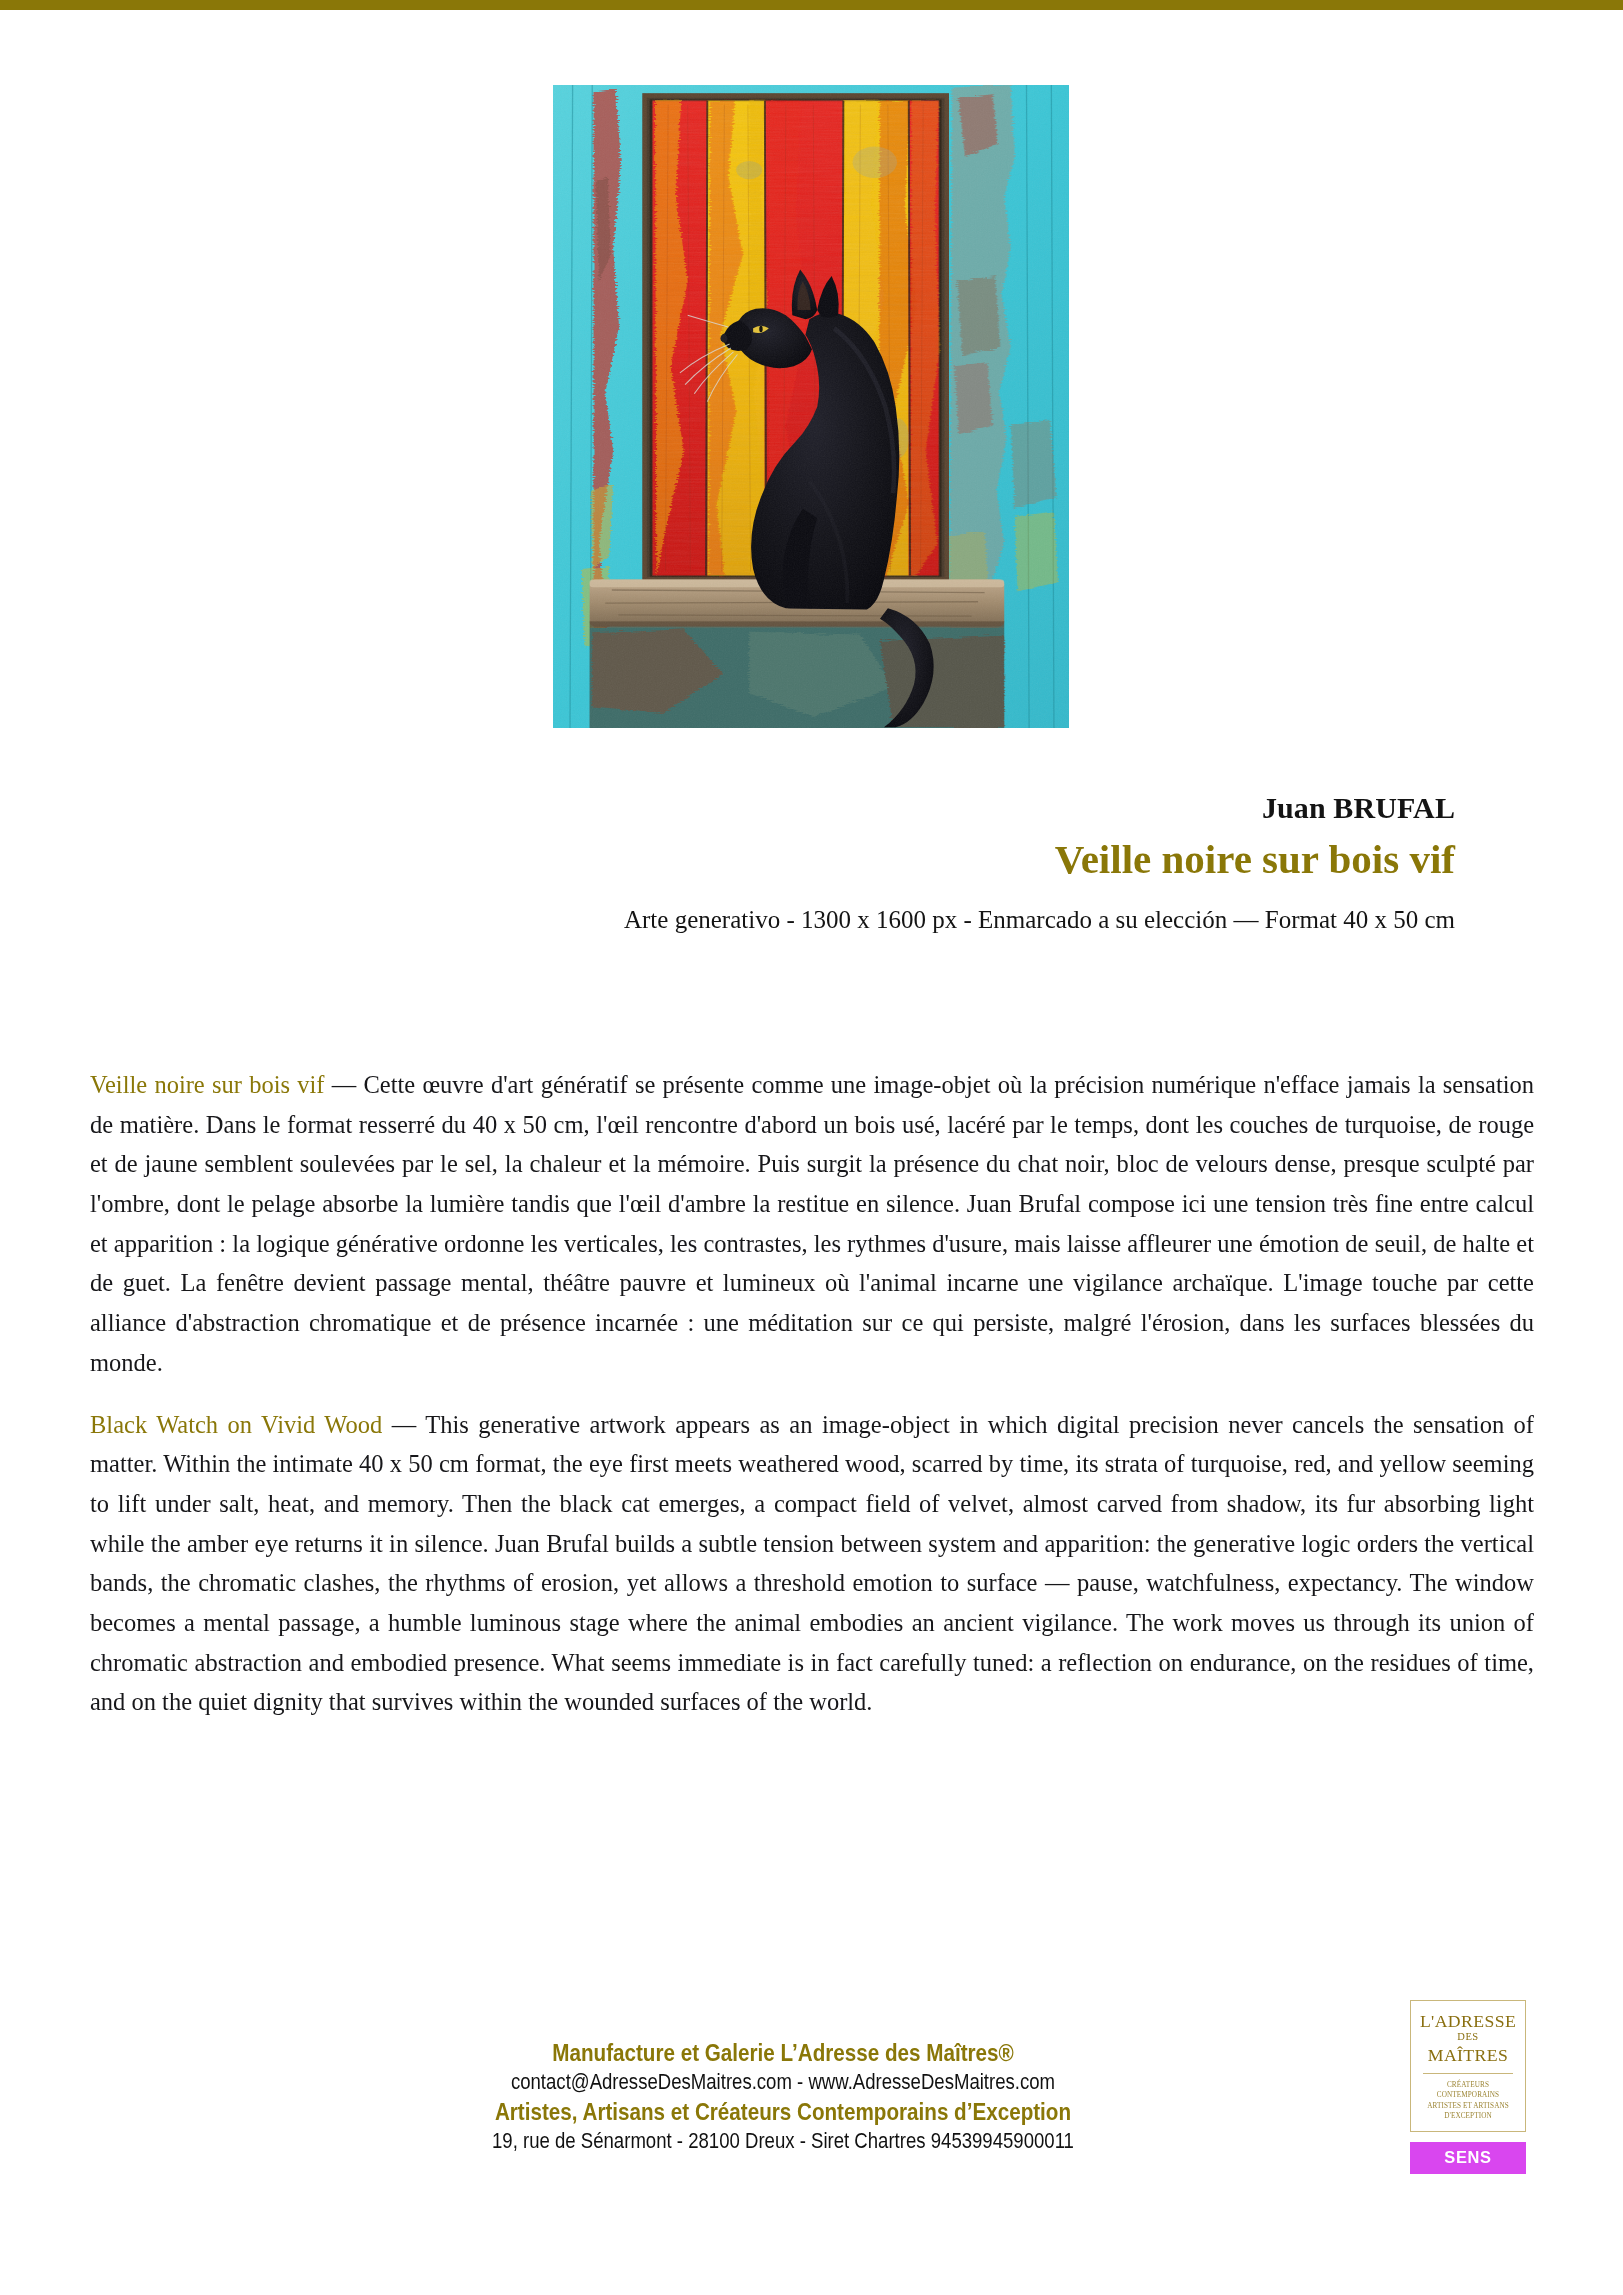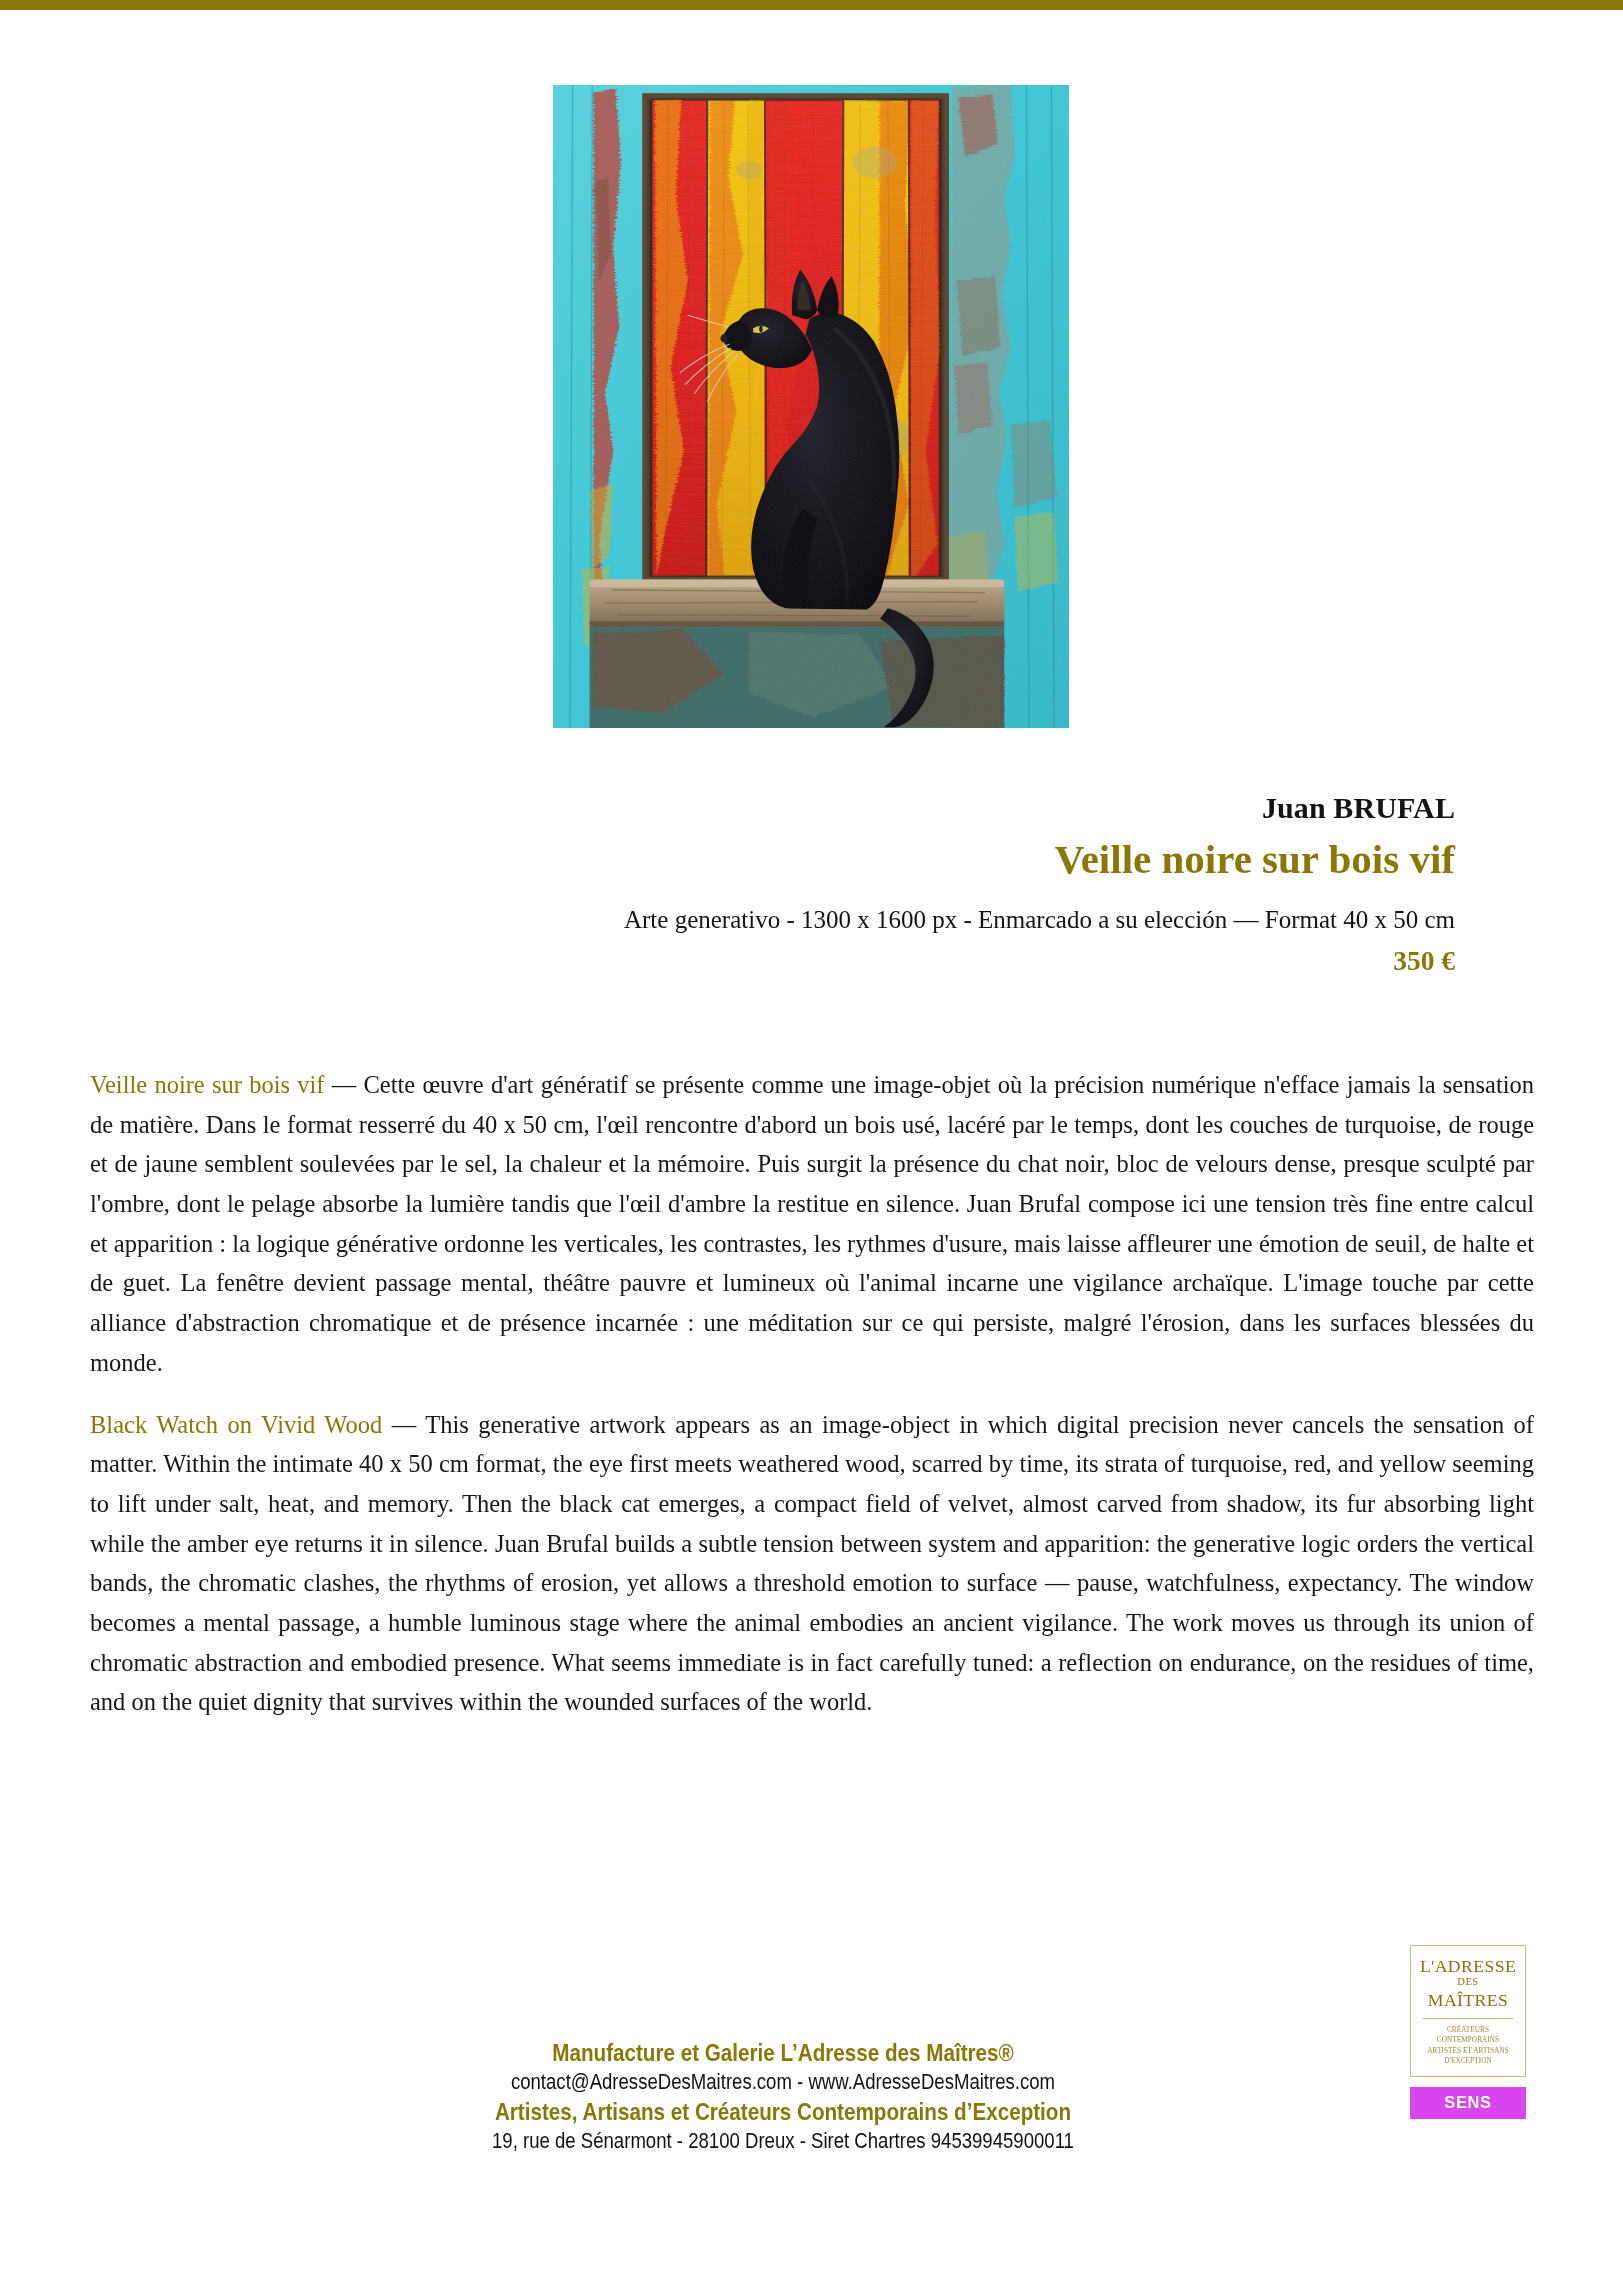--- a/index.html
+++ b/index.html
@@ -130,21 +130,21 @@
     font-size: 21.6px;
     font-weight: normal;
     color: #111111;
     transform: scaleX(0.86);
   }
 
   
   #brand-logo {
     position: absolute;
     left: 1410px;
-    top: 1945px;
+    top: 2000px;
     width: 92px;
   }
   #logo-box {
     border: 1.3px solid #c9b77b;
     background: #ffffff;
     padding: 10.5px 6.5px 9.2px 6.5px;
     text-align: center;
     box-sizing: border-box;
     width: 116px;
   }
@@ -390,21 +390,20 @@
 
       <rect x="0" y="0" width="789" height="983" filter="url(#grain)" opacity="0.30"></rect>
     </g>
   </svg>
 </div>
 
 <div id="title-block">
   <div id="artist-name">Juan BRUFAL</div>
   <div id="artwork-title">Veille noire sur bois vif</div>
   <div id="artwork-specs">Arte generativo - 1300 x 1600 px - Enmarcado a su elección — Format 40 x 50 cm</div>
-  <div id="artwork-price">350 €</div>
 </div>
 
 <div id="descriptions">
   <p class="desc-paragraph"><span class="desc-lead">Veille noire sur bois vif</span><span> — </span><span>Cette œuvre d'art génératif se présente comme une image-objet où la précision numérique n'efface jamais la sensation de matière. Dans le format resserré du 40 x 50 cm, l'œil rencontre d'abord un bois usé, lacéré par le temps, dont les couches de turquoise, de rouge et de jaune semblent soulevées par le sel, la chaleur et la mémoire. Puis surgit la présence du chat noir, bloc de velours dense, presque sculpté par l'ombre, dont le pelage absorbe la lumière tandis que l'œil d'ambre la restitue en silence. Juan Brufal compose ici une tension très fine entre calcul et apparition : la logique générative ordonne les verticales, les contrastes, les rythmes d'usure, mais laisse affleurer une émotion de seuil, de halte et de guet. La fenêtre devient passage mental, théâtre pauvre et lumineux où l'animal incarne une vigilance archaïque. L'image touche par cette alliance d'abstraction chromatique et de présence incarnée : une méditation sur ce qui persiste, malgré l'érosion, dans les surfaces blessées du monde.</span></p>
   <p class="desc-paragraph"><span class="desc-lead">Black Watch on Vivid Wood</span><span> — </span><span>This generative artwork appears as an image-object in which digital precision never cancels the sensation of matter. Within the intimate 40 x 50 cm format, the eye first meets weathered wood, scarred by time, its strata of turquoise, red, and yellow seeming to lift under salt, heat, and memory. Then the black cat emerges, a compact field of velvet, almost carved from shadow, its fur absorbing light while the amber eye returns it in silence. Juan Brufal builds a subtle tension between system and apparition: the generative logic orders the vertical bands, the chromatic clashes, the rhythms of erosion, yet allows a threshold emotion to surface — pause, watchfulness, expectancy. The window becomes a mental passage, a humble luminous stage where the animal embodies an ancient vigilance. The work moves us through its union of chromatic abstraction and embodied presence. What seems immediate is in fact carefully tuned: a reflection on endurance, on the residues of time, and on the quiet dignity that survives within the wounded surfaces of the world.</span></p>
 </div>
 
 <div id="footer">
   <div class="footer-line" id="footer-company">Manufacture et Galerie L’Adresse des Maîtres®</div>
   <div class="footer-line" id="footer-contact">contact@AdresseDesMaitres.com - www.AdresseDesMaitres.com</div>

